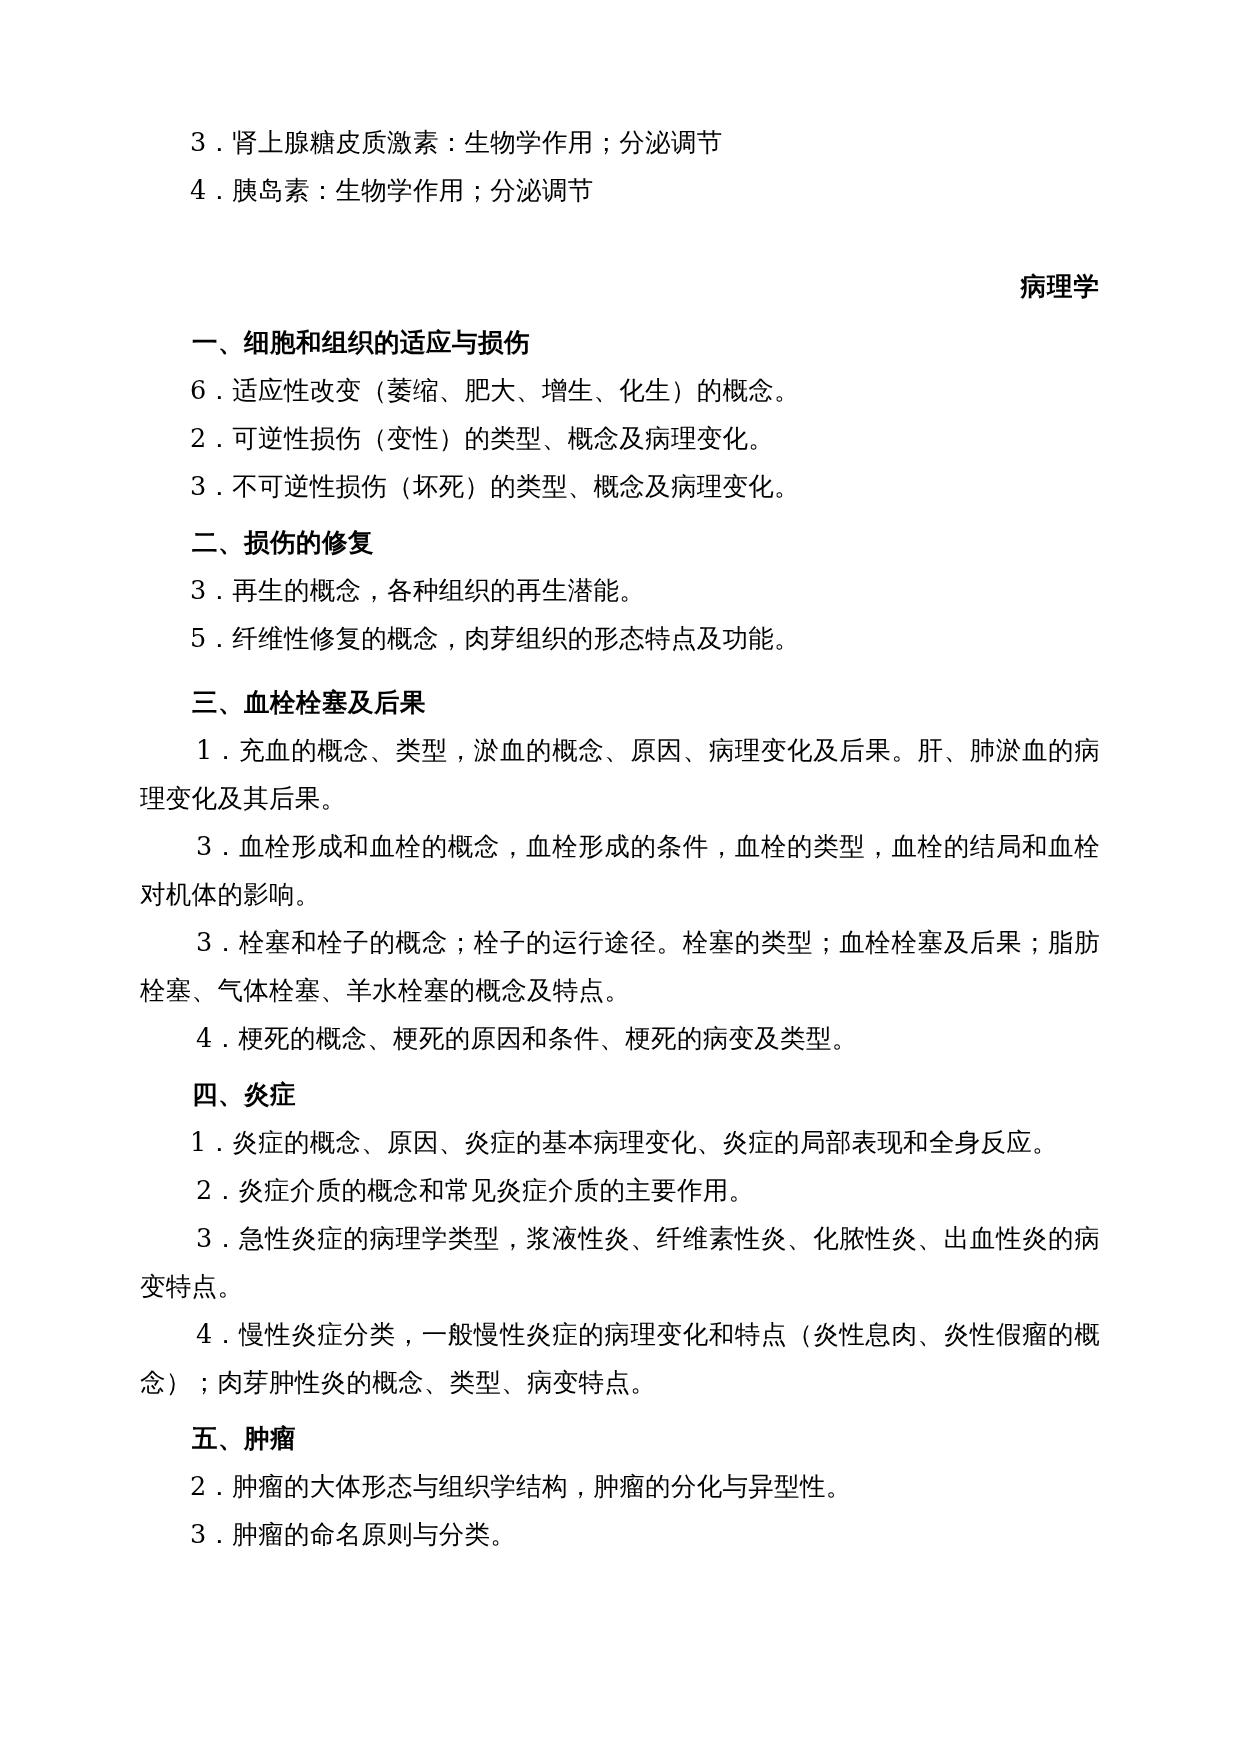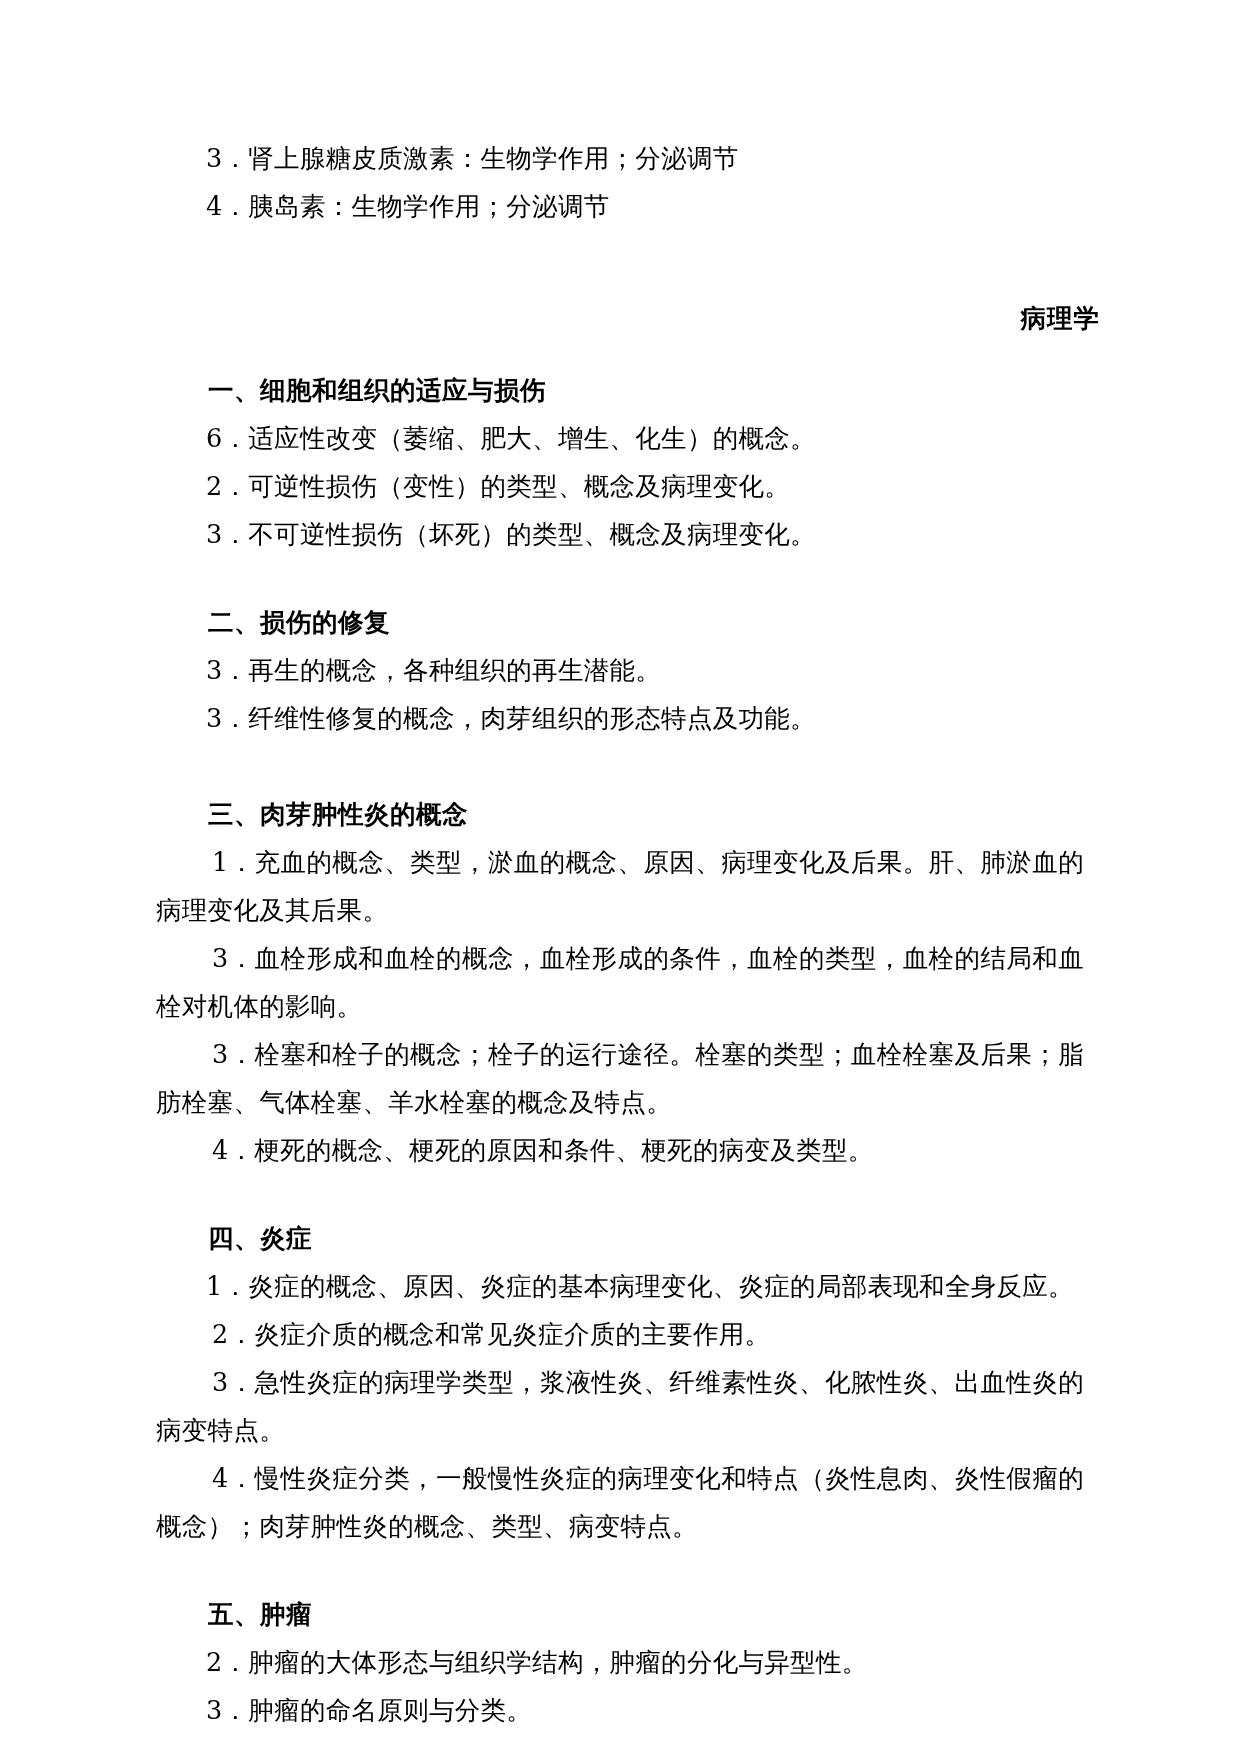--- a/index.html
+++ b/index.html
@@ -56,21 +56,21 @@
   .section-head {
     font-size: 25.5px;
     line-height: 48px;
     font-weight: bold;
     text-indent: 52px;
     letter-spacing: 0.5px;
   }
   .spacer-lg { height: 48px; }
   .spacer-sm { height: 16px; }
   .spacer-xs { height: 8px; }
-  .blk { margin: 16px; padding: 0; }
+  .blk { margin: 0; padding: 0; }
 </style>
 </head>
 <body>
 
 <div class="page">
   <div class="content">
 
     <div class="blk">
       <div class="line item-tight">3．肾上腺糖皮质激素：生物学作用；分泌调节</div>
       <div class="line item-tight">4．胰岛素：生物学作用；分泌调节</div>
@@ -87,27 +87,27 @@
       <div class="line item-tight">6．适应性改变（萎缩、肥大、增生、化生）的概念。</div>
       <div class="line item-tight">2．可逆性损伤（变性）的类型、概念及病理变化。</div>
       <div class="line item-tight">3．不可逆性损伤（坏死）的类型、概念及病理变化。</div>
     </div>
 
     <div class="spacer-xs"></div>
 
     <div class="blk">
       <div class="section-head">二、损伤的修复</div>
       <div class="line item-tight">3．再生的概念，各种组织的再生潜能。</div>
-      <div class="line item-tight">3．纤维性修复的概念，肉芽组织的形态特点及功能。</div>
+      <div class="line item-tight">5．纤维性修复的概念，肉芽组织的形态特点及功能。</div>
     </div>
 
     <div class="spacer-sm"></div>
 
     <div class="blk">
-      <div class="section-head">三、肉芽肿性炎的概念</div>
+      <div class="section-head">三、血栓栓塞及后果</div>
       <div class="line item">1．充血的概念、类型，淤血的概念、原因、病理变化及后果。肝、肺淤血的病理变化及其后果。</div>
       <div class="line item">3．血栓形成和血栓的概念，血栓形成的条件，血栓的类型，血栓的结局和血栓对机体的影响。</div>
       <div class="line item">3．栓塞和栓子的概念；栓子的运行途径。栓塞的类型；血栓栓塞及后果；脂肪栓塞、气体栓塞、羊水栓塞的概念及特点。</div>
       <div class="line item">4．梗死的概念、梗死的原因和条件、梗死的病变及类型。</div>
     </div>
 
     <div class="spacer-xs"></div>
 
     <div class="blk">
       <div class="section-head">四、炎症</div>

